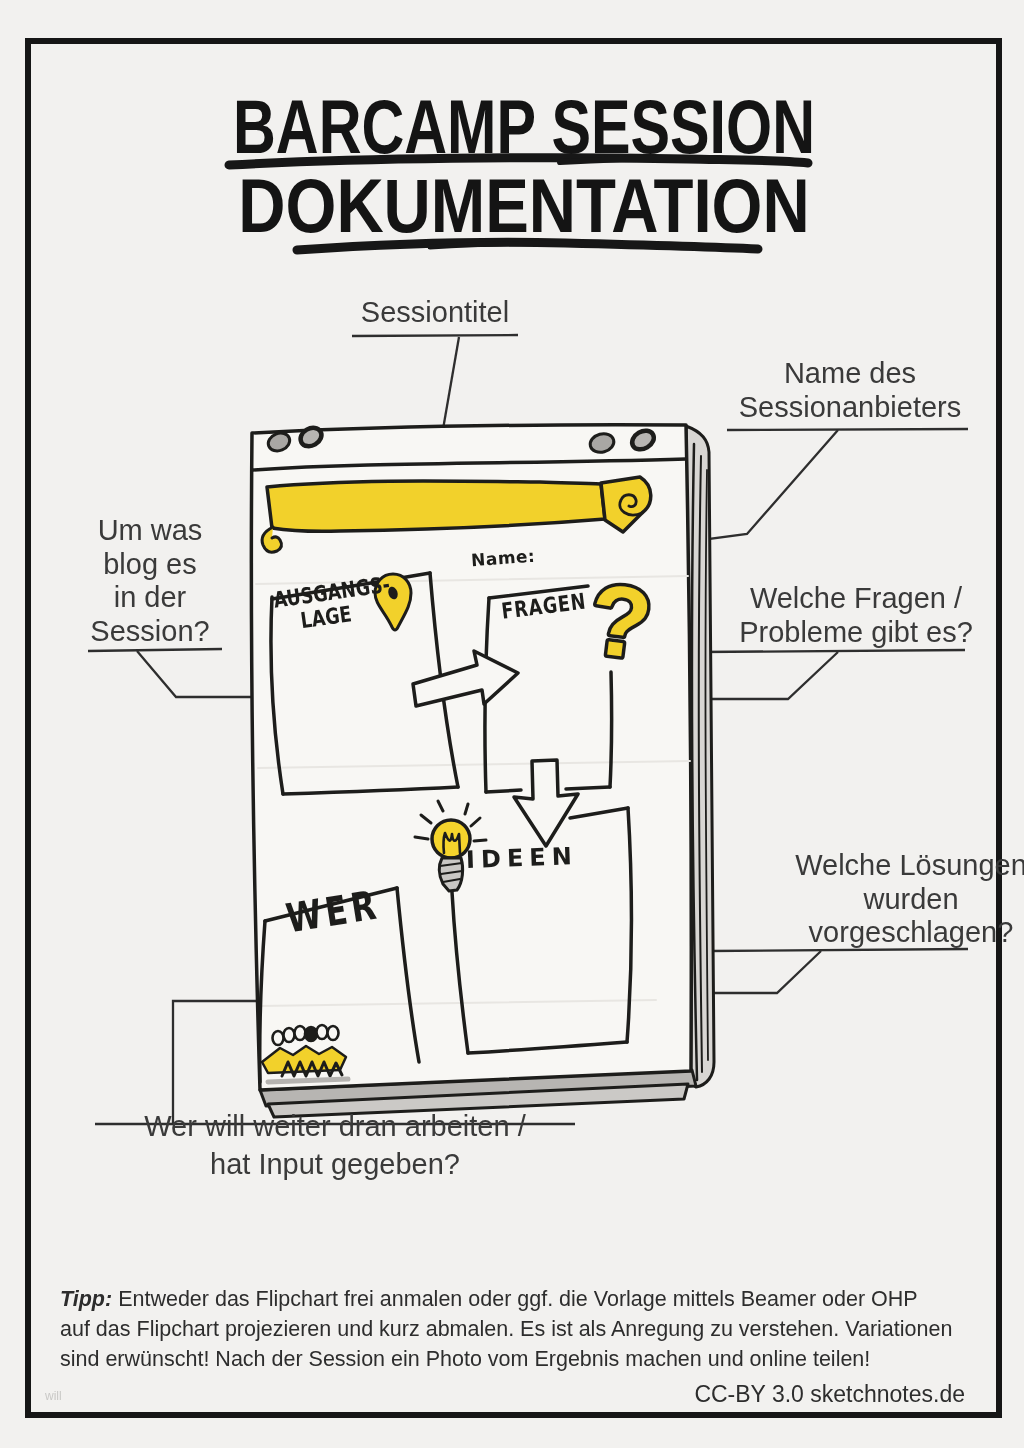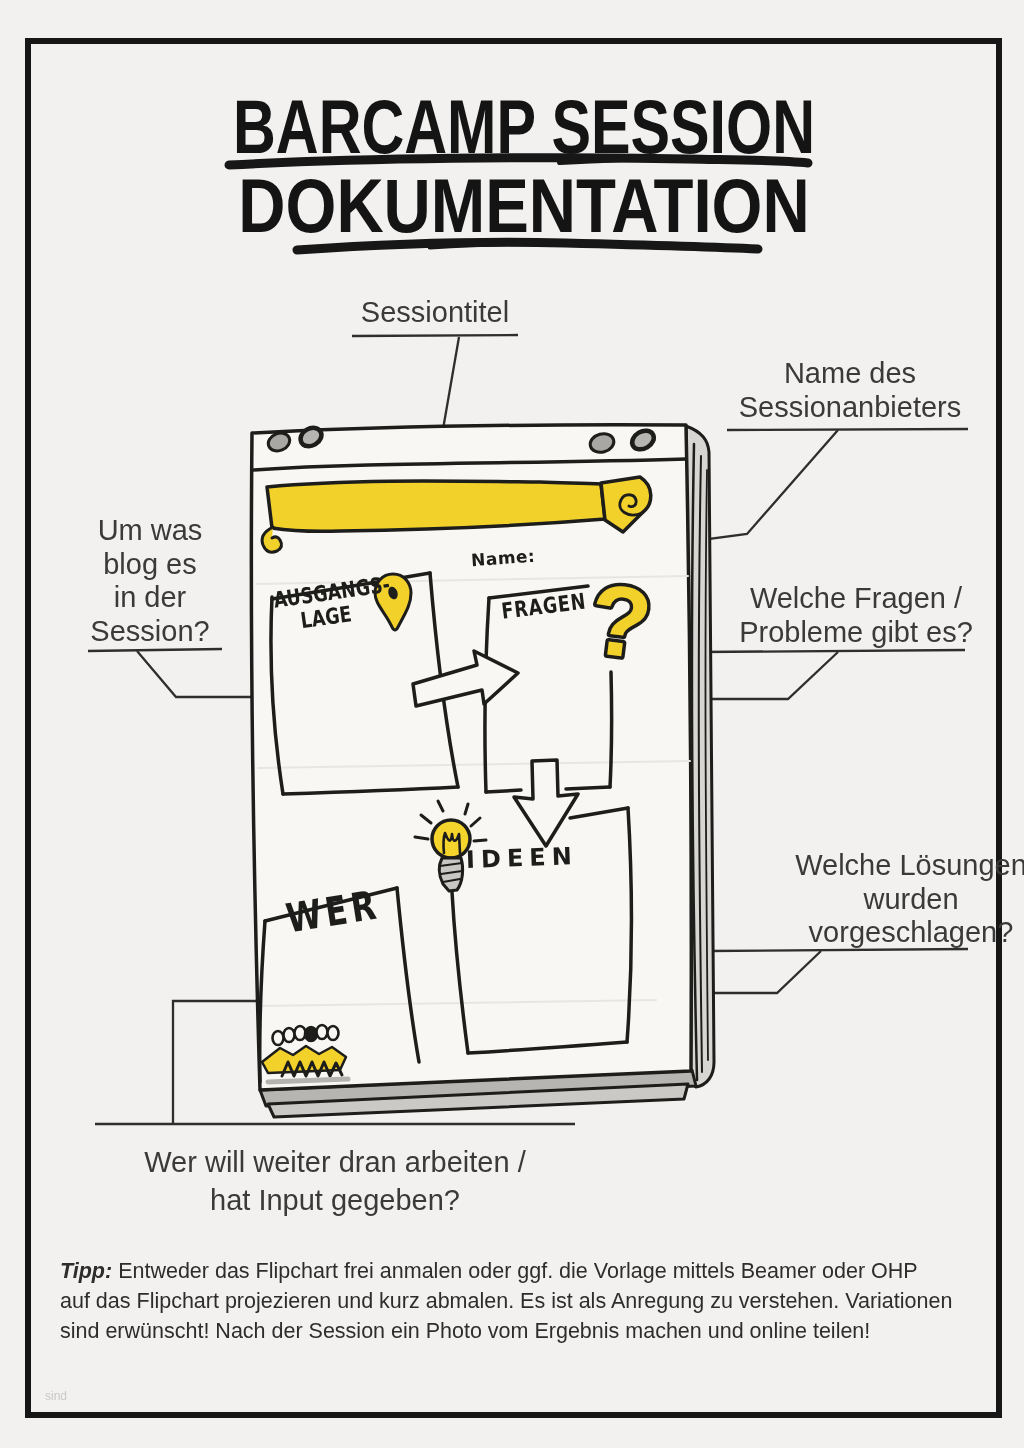--- a/index.html
+++ b/index.html
@@ -25,21 +25,21 @@
   .hand{position:absolute; font-family:"DejaVu Sans",sans-serif; font-weight:bold; color:#1d1d1b; white-space:pre-line;}
   #hw-ausgangslage{left:272px; top:589px; width:124px; font-size:22px; line-height:1.08; text-align:center;
     transform:rotate(-8deg) scaleX(0.8); transform-origin:left top;}
   #hw-fragen{left:500px; top:599px; font-size:22px; letter-spacing:1px;
     transform:rotate(-7deg) scaleX(0.8); transform-origin:left top;}
   #hw-ideen{left:466px; top:844px; font-size:24px; letter-spacing:6px; font-weight:700; transform:rotate(-2deg);}
   #hw-wer{left:283px; top:896px; font-size:40px; letter-spacing:5px;
     transform:rotate(-9deg) scaleX(0.8); transform-origin:left top;}
   #hw-name{left:471px; top:548px; font-size:17px; font-weight:600; letter-spacing:0.5px; transform:rotate(-4deg);}
   #tip{
-    position:absolute; left:60px; top:1256px; width:916px;
+    position:absolute; left:60px; top:1284px; width:916px;
     font-size:21.5px; line-height:30px; color:#2d2d2d; white-space:pre-line;
   }
   #tip .tip-label{font-weight:bold; font-style:italic;}
   #license{position:absolute; top:1381px; right:59px; font-size:23px; color:#2d2d2d;}
   #watermark{position:absolute; left:45px; top:1389px; font-size:12px; color:#c9c8c6;}
 </style>
 </head>
 <body>
 
 <div id="page">
@@ -189,29 +189,30 @@
 Sessionanbieters</div>
   <div class="ann" style="left:66px; top:514px; width:168px;">Um was
 blog es
 in der
 Session?</div>
   <div class="ann" style="left:716px; top:582px; width:280px;">Welche Fragen /
 Probleme gibt es?</div>
   <div class="ann" style="left:731px; top:849px; width:282px;padding-left:39px;">Welche Lösungen
 wurden
 vorgeschlagen?</div>
-  <div class="ann" style="left:95px; top:1144px; width:480px; line-height:1.3;">Wer will weiter dran arbeiten /
+  <div class="ann" style="left:95px; top:1108px; width:480px; line-height:1.3;">Wer will weiter dran arbeiten /
 hat Input gegeben?</div>
 
   <div class="hand" id="hw-name">Name:</div>
   <div class="hand" id="hw-ausgangslage">AUSGANGS-
 LAGE</div>
   <div class="hand" id="hw-fragen">FRAGEN</div>
   <div class="hand" id="hw-ideen">IDEEN</div>
   <div class="hand" id="hw-wer">WER</div>
 
   <p id="tip" style="margin:0;"><span class="tip-label">Tipp:</span><span> Entweder das Flipchart frei anmalen oder ggf. die Vorlage mittels Beamer oder OHP
 auf das Flipchart projezieren und kurz abmalen. Es ist als Anregung zu verstehen. Variationen
 sind erwünscht! Nach der Session ein Photo vom Ergebnis machen und online teilen!</span></p>
 
-  <div id="watermark">sind</div>
+  <div id="license">CC-BY 3.0 sketchnotes.de</div>
+  <div id="watermark">will</div>
 
 </div>
 
 </body></html>

